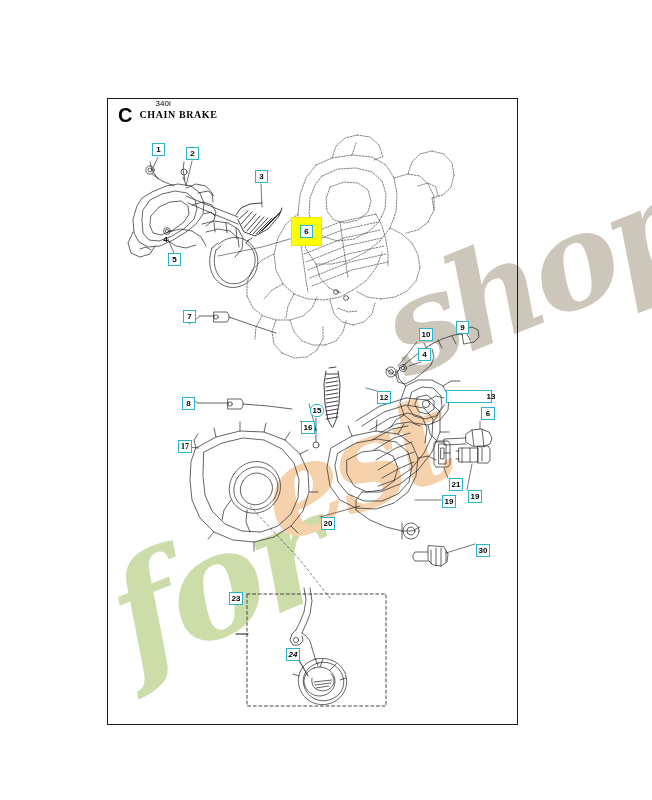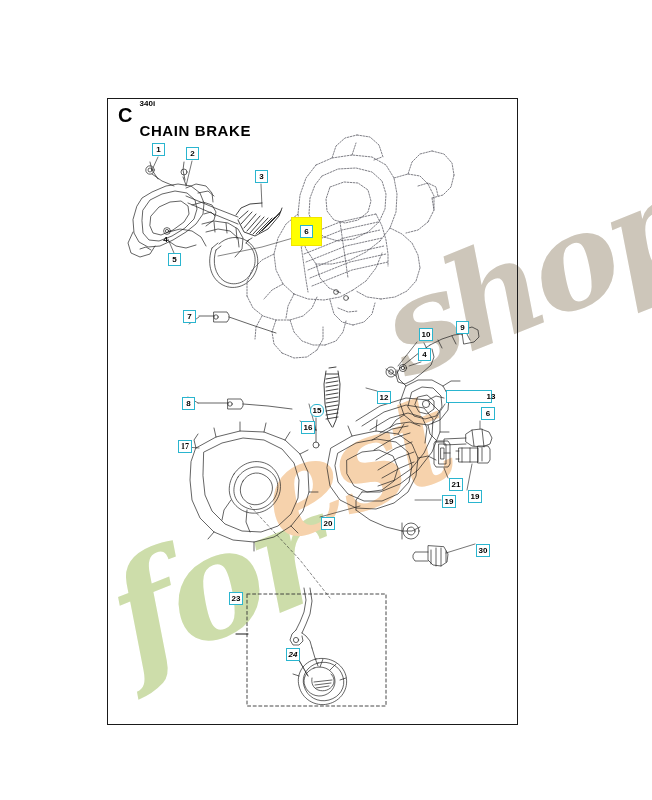--- a/index.html
+++ b/index.html
@@ -98,30 +98,32 @@
     color: #000;
     margin-top: 5px;
   }
   #header .titles {
     display: flex;
     flex-direction: column;
     line-height: 1.05;
   }
   #header .model {
     font-size: 8px;
-    font-weight: bold;
+    font-weight: normal;
     color: #000;
     letter-spacing: 0.1px;
+    margin-left: 16px;
   }
   #header .subject {
-    font-size: 15px;
+    font-size: 10px;
     font-weight: bold;
     color: #000;
     letter-spacing: 0.6px;
-    margin-top: 15px;
+    margin-top: 2px;
+    font-family: Liberation Serif, serif;
   }
 
   
   #diagram-svg {
     position: absolute;
     left: 0; top: 0;
     width: 652px; height: 800px;
     z-index: 2;
   }
 

